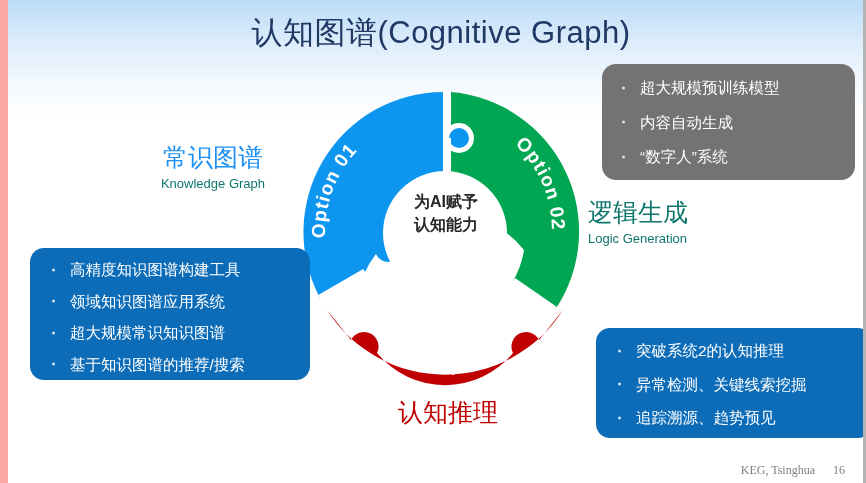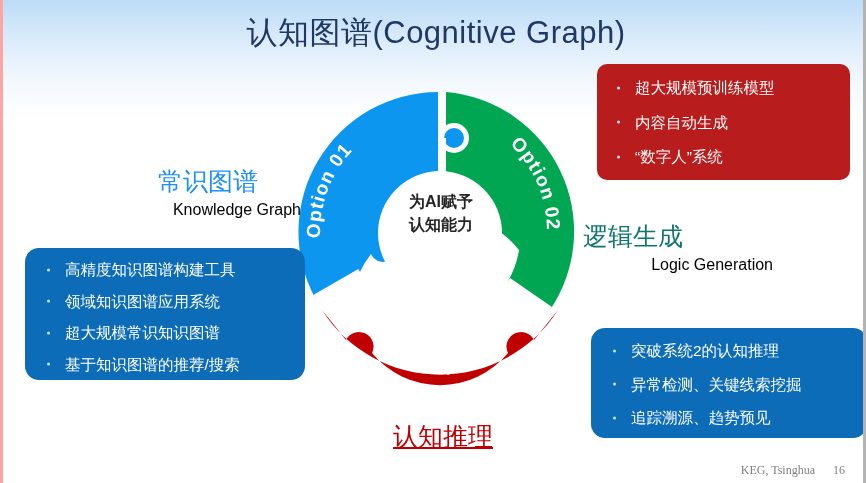--- a/index.html
+++ b/index.html
@@ -10,21 +10,21 @@
   body {
     font-family: "Liberation Sans", "DejaVu Sans", sans-serif;
   }
   #slide {
     position: relative;
     width: 866px;
     height: 483px;
     overflow: hidden;
     background: #ffffff;
     box-sizing: border-box;
-    border-left: 3px solid #fca5a5;
+    border-left: 8px solid #fca5a5;
     border-right: 3px solid #b3b3b3;
   }
   
   #bg-gradient {
     position: absolute;
     left: 0; top: 0;
     width: 100%;
     height: 120px;
     background: linear-gradient(to bottom, #bcdcf7 0%, #dcecfb 35%, #f4f9fe 70%, #ffffff 100%);
     pointer-events: none;
@@ -69,32 +69,30 @@
     color: #262626;
     line-height: 1.45;
   }
   #center-text div { white-space: nowrap; }
 
   
   .heading {
     position: absolute;
     text-align: center;
     white-space: nowrap;
-    margin-top: 24px;
   }
   .heading .cn {
     font-size: 25px;
     line-height: 1.15;
   }
   .heading .en {
-    font-size: 16px;
-    color: #000000;
+    font-size: 13px;
+    color: #0f766e;
     line-height: 1.5;
     margin-top: 2px;
-    text-align: right;
   }
   #heading-knowledge { left: 112px; top: 143px; width: 186px; }
   #heading-knowledge .cn { color: #1e90f5; }
   #heading-logic { left: 580px; top: 198px; width: 190px; text-align: left; }
   #heading-logic .cn { color: #00a651; }
   #heading-cognitive { left: 338px; top: 398px; width: 204px; }
   #heading-cognitive .cn { color: #c00000; }
 
   
   .infobox {
@@ -257,33 +255,33 @@
     <div class="cn" style="color: rgb(30, 144, 245);">常识图谱</div>
     <div class="en">Knowledge Graph</div>
   </div>
 
   <div class="heading" id="heading-logic">
     <div class="cn" style="color: #0f766e;">逻辑生成</div>
     <div class="en">Logic Generation</div>
   </div>
 
   <div class="heading" id="heading-cognitive">
-    <div class="cn" style="color: rgb(192, 0, 0); text-decoration: underline;">认知推理</div>
+    <div class="cn" style="color: rgb(192, 0, 0);">认知推理</div>
   </div>
 
   <div class="infobox" id="box-left" style="background: rgb(12, 108, 184);">
     <ul>
       <li>高精度知识图谱构建工具</li>
       <li>领域知识图谱应用系统</li>
       <li>超大规模常识知识图谱</li>
       <li>基于知识图谱的推荐/搜索</li>
     </ul>
   </div>
 
-  <div class="infobox" id="box-topright" style="background: #b91c1c; border-radius: 10px;">
+  <div class="infobox" id="box-topright" style="background: #737373;">
     <ul>
       <li>超大规模预训练模型</li>
       <li>内容自动生成</li>
       <li>“数字人”系统</li>
     </ul>
   </div>
 
   <div class="infobox" id="box-bottomright" style="background: rgb(12, 108, 184);">
     <ul>
       <li>突破系统2的认知推理</li>

